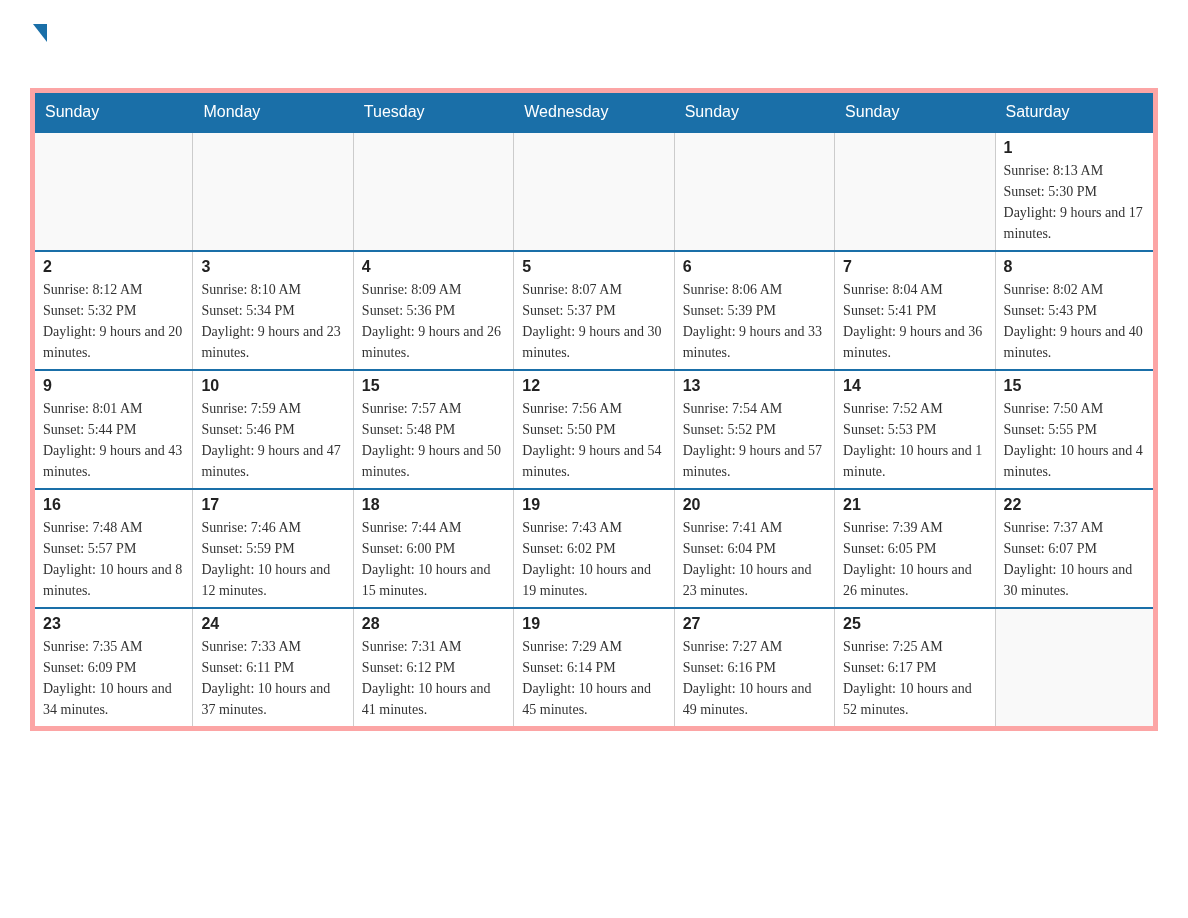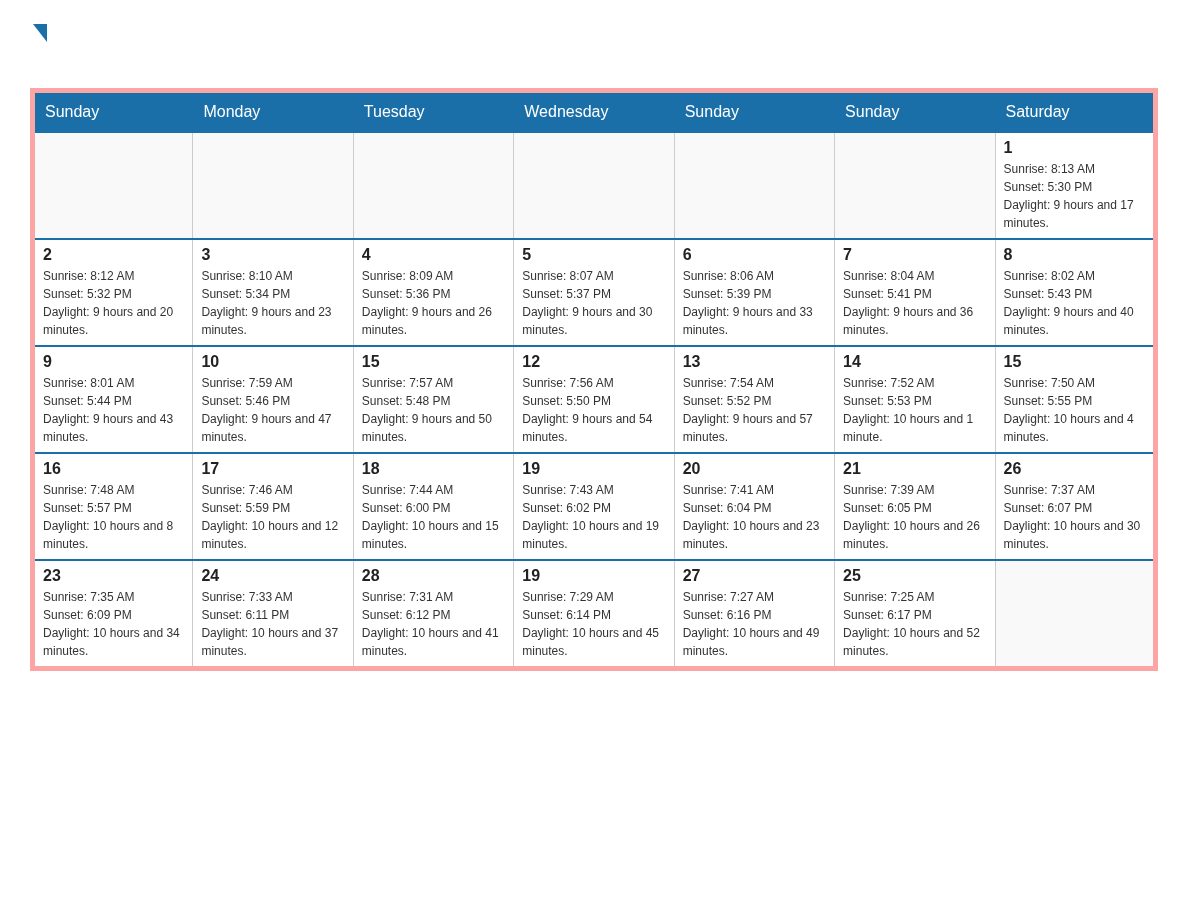--- a/index.html
+++ b/index.html
@@ -78,23 +78,24 @@
       border-top: 2px solid #1a6fa8;
     }
     .day-num {
       font-size: 16px;
       font-weight: bold;
       color: #222;
       display: block;
       margin-bottom: 3px;
     }
     .day-info {
-      font-size: 12px;
+      font-size: 14px;
       color: #333;
       line-height: 1.5;
+      font-family: Liberation Serif, serif;
     }
     .empty-cell {
       background: #f9f9f9;
     }
   </style>
 </head>
 <body>
 
 <div class="header">
   <div class="logo">
@@ -214,21 +215,21 @@
         </td>
         <td>
           <span class="day-num">20</span>
           <div class="day-info">Sunrise: 7:41 AM<br>Sunset: 6:04 PM<br>Daylight: 10 hours and 23 minutes.</div>
         </td>
         <td>
           <span class="day-num">21</span>
           <div class="day-info">Sunrise: 7:39 AM<br>Sunset: 6:05 PM<br>Daylight: 10 hours and 26 minutes.</div>
         </td>
         <td>
-          <span class="day-num">26</span>
+          <span class="day-num">22</span>
           <div class="day-info">Sunrise: 7:37 AM<br>Sunset: 6:07 PM<br>Daylight: 10 hours and 30 minutes.</div>
         </td>
       </tr>
       <tr class="week-row">
         <td>
           <span class="day-num">23</span>
           <div class="day-info">Sunrise: 7:35 AM<br>Sunset: 6:09 PM<br>Daylight: 10 hours and 34 minutes.</div>
         </td>
         <td>
           <span class="day-num">24</span>

